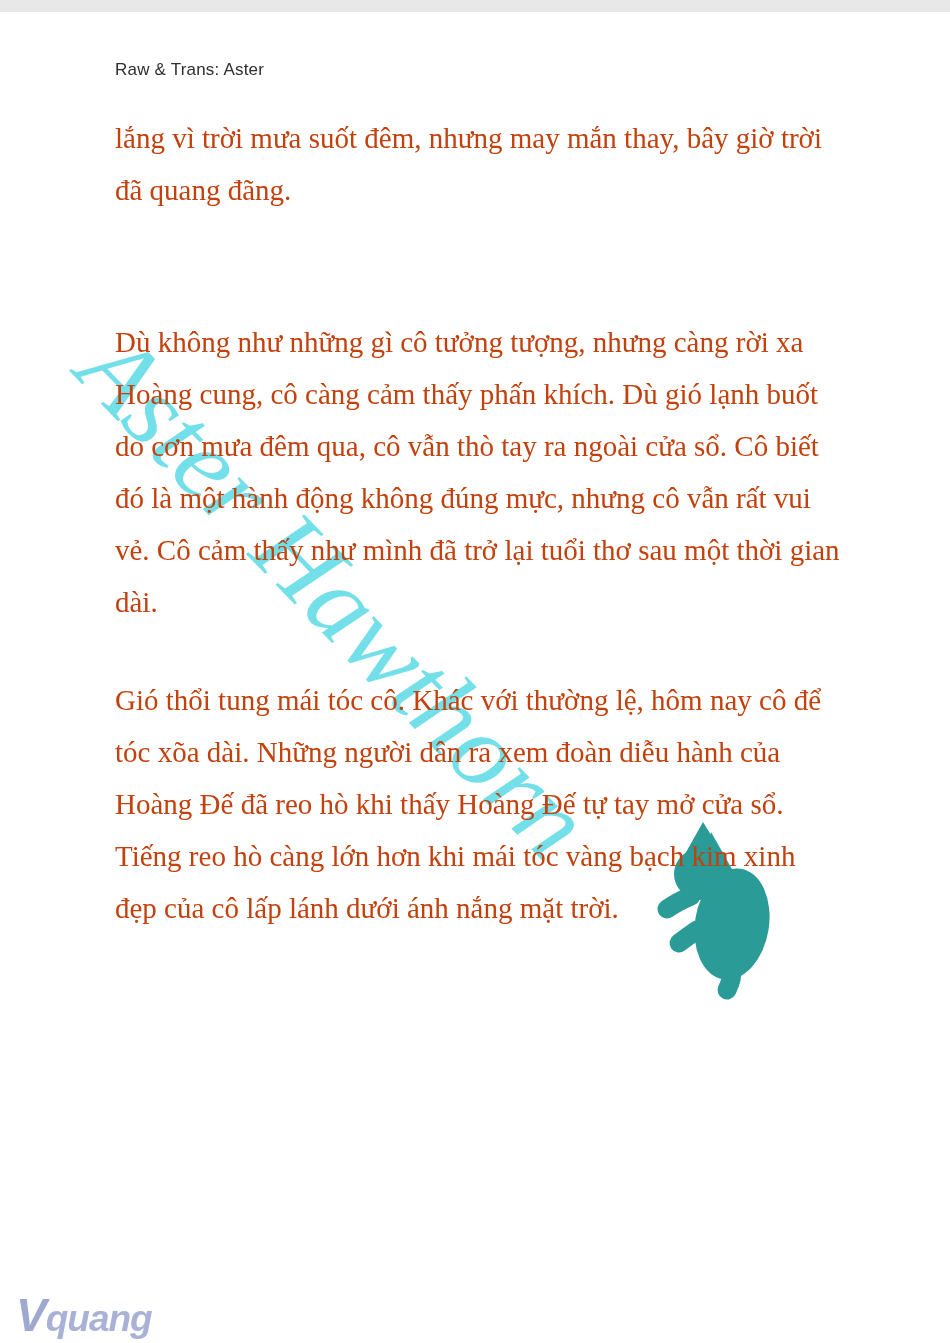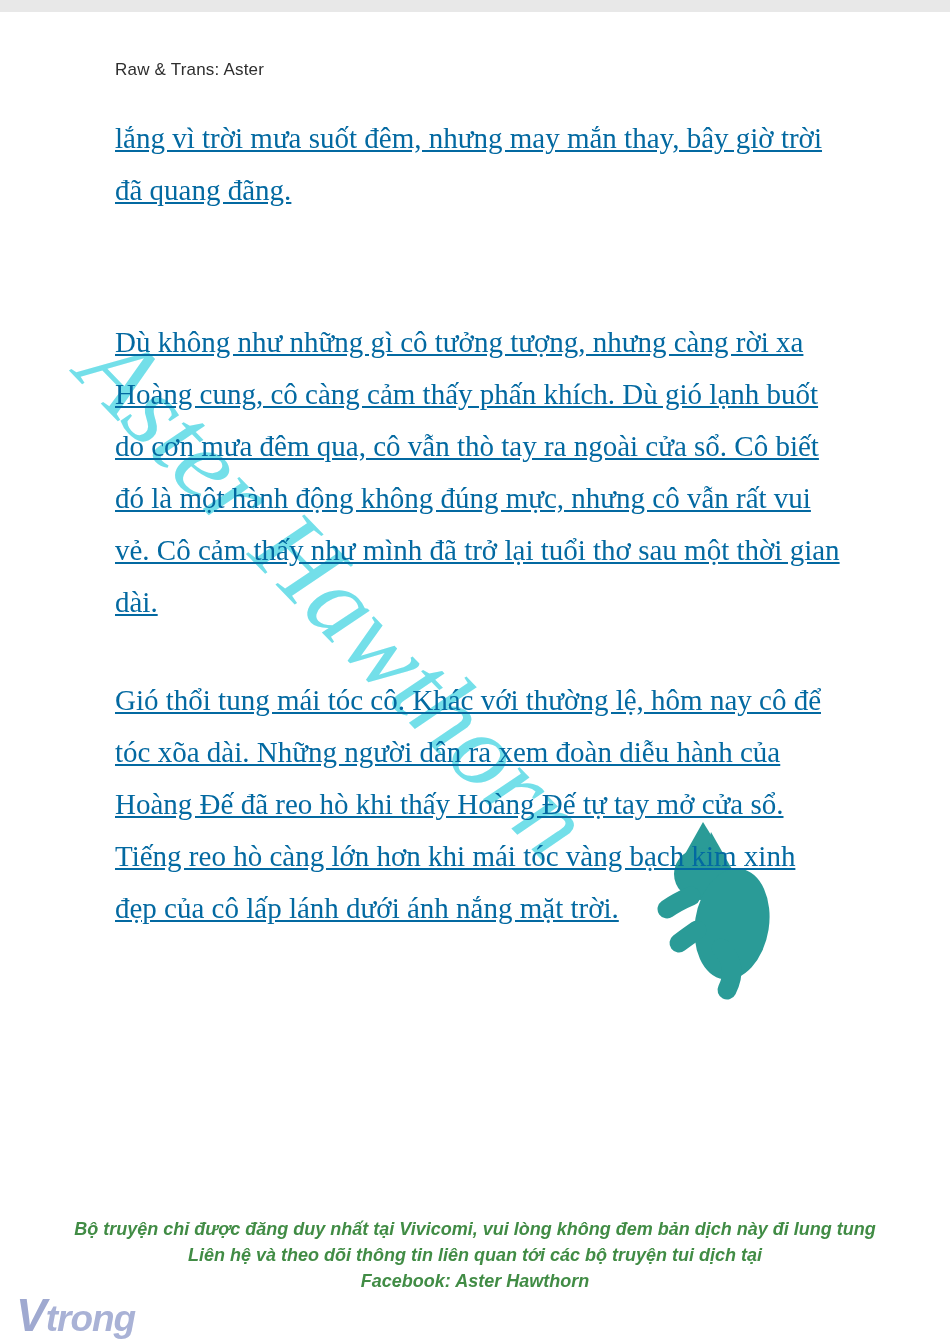--- a/index.html
+++ b/index.html
@@ -12,24 +12,23 @@
     font-family:"Liberation Serif",serif;
   }
   .credit{
     position:absolute;left:115px;top:48px;z-index:4;
     font-family:"Liberation Sans",sans-serif;
     font-size:17px;color:#2e2e2e;letter-spacing:.2px;
   }
   .para{
     position:absolute;left:115px;width:732px;margin:0;z-index:3;
     font-family:"Liberation Serif",serif;
-    font-size:29px;line-height:52px;color:#0369a1;
+    font-size:29px;line-height:52px;color:#c2410c;
     white-space:pre-line;
     text-align:left;
-    text-decoration:underline;
   }
   .para-1{top:100px;}
   .para-2{top:304px;}
   .para-3{top:662px;}
   .para-4{top:1000px;}
   .watermark{
     position:absolute;left:142px;top:296px;z-index:1;
     transform:rotate(46deg);transform-origin:0 0;
     font-family:"Liberation Serif",serif;
     font-style:italic;
@@ -103,21 +102,18 @@
 vẻ. Cô cảm thấy như mình đã trở lại tuổi thơ sau một thời gian
 dài.</p>
 
   <p class="para para-3">Gió thổi tung mái tóc cô. Khác với thường lệ, hôm nay cô để
 tóc xõa dài. Những người dân ra xem đoàn diễu hành của
 Hoàng Đế đã reo hò khi thấy Hoàng Đế tự tay mở cửa sổ.
 Tiếng reo hò càng lớn hơn khi mái tóc vàng bạch kim xinh
 đẹp của cô lấp lánh dưới ánh nắng mặt trời.</p>
 
 
-  <div class="footer">Bộ truyện chỉ được đăng duy nhất tại Vivicomi, vui lòng không đem bản dịch này đi lung tung
-Liên hệ và theo dõi thông tin liên quan tới các bộ truyện tui dịch tại
-Facebook: Aster Hawthorn</div>
 
   <div class="logo">
-    <span class="logo-v">V</span><span>trong</span>
+    <span class="logo-v">V</span><span>quang</span>
   </div>
 
 </div>
 
 </body></html>

